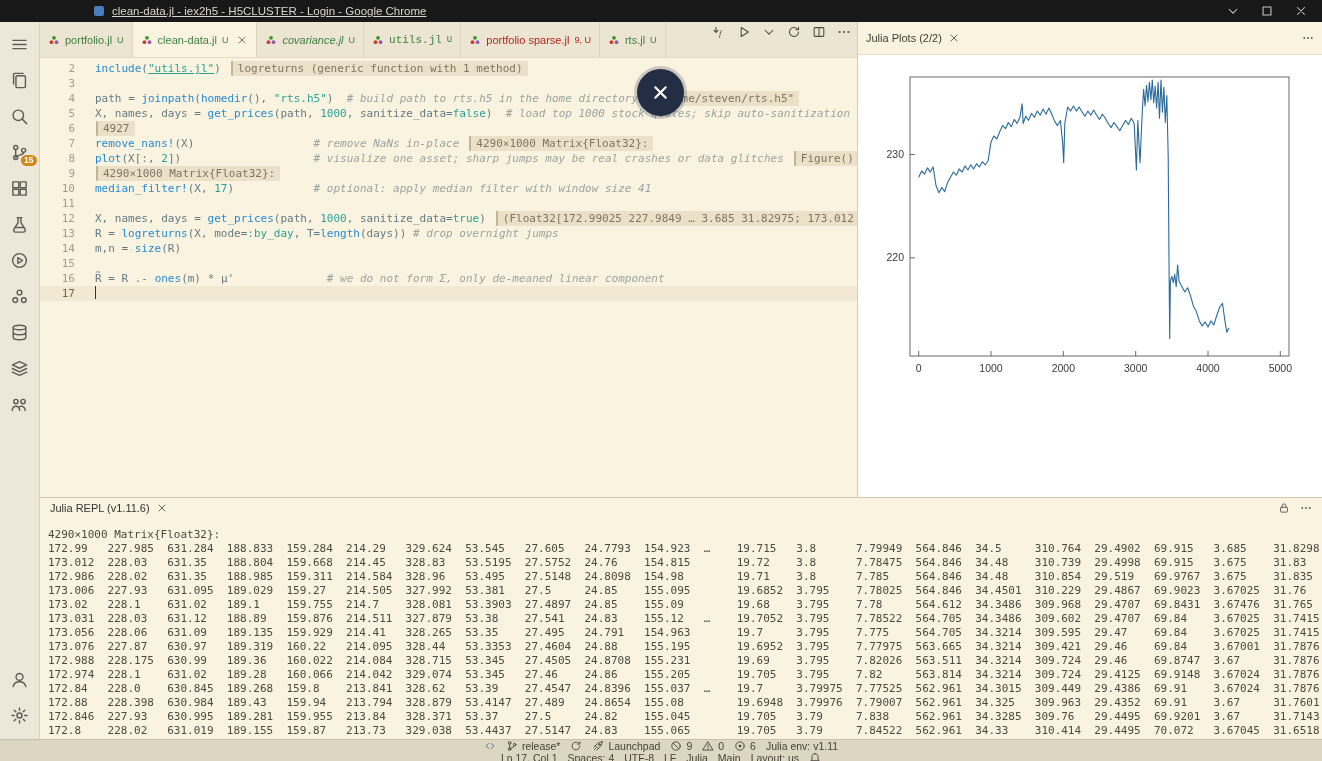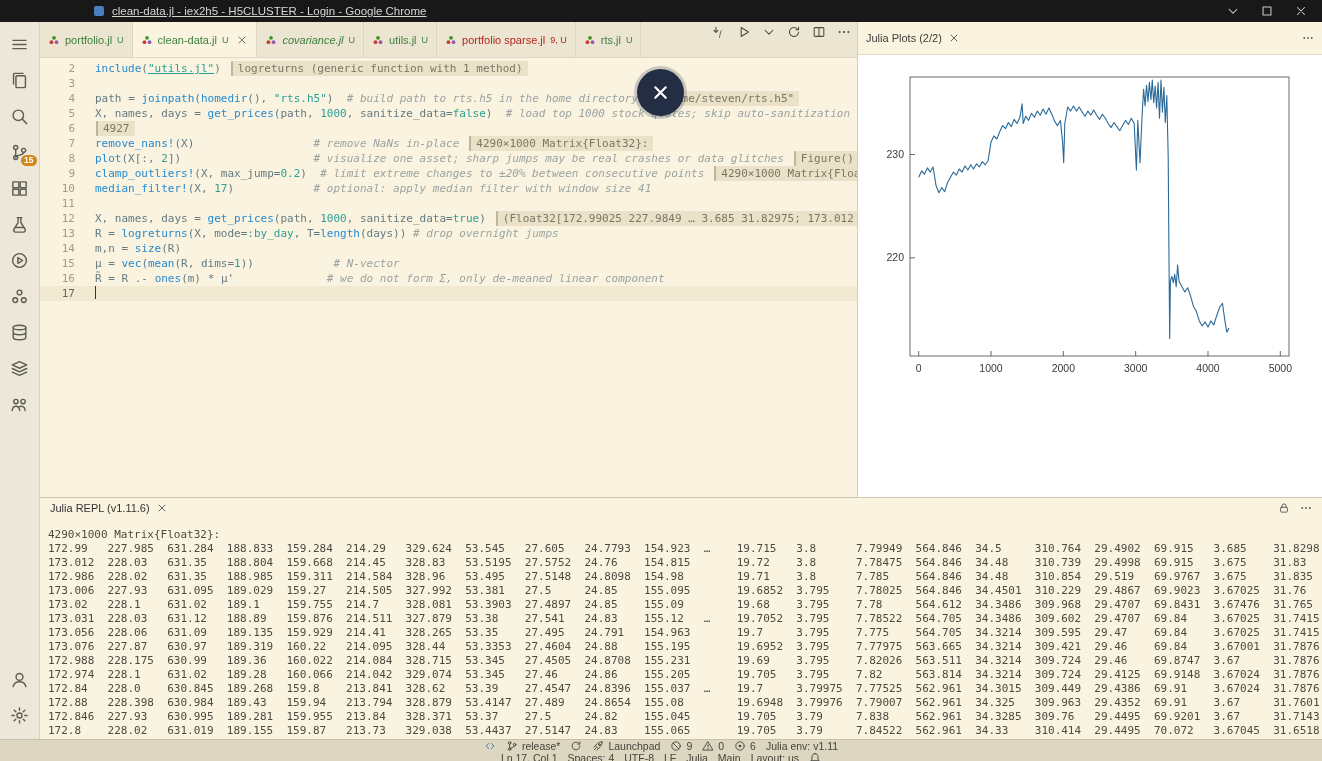--- a/index.html
+++ b/index.html
@@ -282,21 +282,21 @@
                 <span class="icon">
                   <svg viewBox="0 0 16 16" style="stroke:none">
                     <circle cx="8" cy="5" r="2.5" style="fill:#389826;stroke:none"></circle>
                     <circle cx="4.6" cy="10.9" r="2.5" style="fill:#cb3c33;stroke:none"></circle>
                     <circle cx="11.4" cy="10.9" r="2.5" style="fill:#9558b2;stroke:none"></circle>
                   </svg>
                 </span>
                 <span class="tab-label">covariance.jl</span>
                 <span class="tab-badge">U</span>
               </div>
-              <div class="tab" style="color: rgb(63, 128, 64);">
+              <div class="tab" style="color: rgb(63, 128, 64); font-family: Liberation Mono, monospace;">
                 <span class="icon">
                   <svg viewBox="0 0 16 16" style="stroke:none">
                     <circle cx="8" cy="5" r="2.5" style="fill:#389826;stroke:none"></circle>
                     <circle cx="4.6" cy="10.9" r="2.5" style="fill:#cb3c33;stroke:none"></circle>
                     <circle cx="11.4" cy="10.9" r="2.5" style="fill:#9558b2;stroke:none"></circle>
                   </svg>
                 </span>
                 <span class="tab-label">utils.jl</span>
                 <span class="tab-badge">U</span>
               </div>
@@ -360,27 +360,27 @@
               </div>
           </div>
           <div class="editor" id="editor">
               <div class="eline"><span class="ln">2</span><span class="code"><span class="s-fn">include</span><span class="s-v">(</span><span class="s-strU">"utils.jl"</span><span class="s-v">)</span></span><span class="result">logreturns (generic function with 1 method)</span></div>
               <div class="eline"><span class="ln">3</span><span class="code"></span></div>
               <div class="eline"><span class="ln">4</span><span class="code"><span class="s-v">path </span><span class="s-op">= </span><span class="s-fn">joinpath</span><span class="s-v">(</span><span class="s-fn">homedir</span><span class="s-v">(), </span><span class="s-str">"rts.h5"</span><span class="s-v">)</span><span class="s-cm">  # build path to rts.h5 in the home directory</span></span><span class="result">"/home/steven/rts.h5"</span></div>
               <div class="eline"><span class="ln">5</span><span class="code"><span class="s-v">X, names, days </span><span class="s-op">= </span><span class="s-fn">get_prices</span><span class="s-v">(path, </span><span class="s-num">1000</span><span class="s-v">, sanitize_data</span><span class="s-op">=</span><span class="s-num">false</span><span class="s-v">)</span><span class="s-cm">  # load top 1000 stock quotes; skip auto-sanitization</span></span></div>
               <div class="eline"><span class="ln">6</span><span class="result">4927</span></div>
               <div class="eline"><span class="ln">7</span><span class="code"><span class="s-fn">remove_nans!</span><span class="s-v">(X)</span><span class="s-cm">                  # remove NaNs in-place</span></span><span class="result">4290×1000 Matrix{Float32}:</span></div>
               <div class="eline"><span class="ln">8</span><span class="code"><span class="s-fn">plot</span><span class="s-v">(X[:, </span><span class="s-num">2</span><span class="s-v">])</span><span class="s-cm">                    # visualize one asset; sharp jumps may be real crashes or data glitches</span></span><span class="result">Figure()</span></div>
-              <div class="eline"><span class="ln">9</span><span class="code"><span class="s-fn">clamp_outliers!</span><span class="s-v">(X, max_jump</span><span class="s-op">=</span><span class="s-num">0.2</span><span class="s-v">)</span><span class="s-cm">  # limit extreme changes to ±20% between consecutive points</span></span><span class="result">4290×1000 Matrix{Float32}:</span></div>
+              <div class="eline"><span class="ln">9</span><span class="result">4290×1000 Matrix{Float32}:</span></div>
               <div class="eline"><span class="ln">10</span><span class="code"><span class="s-fn">median_filter!</span><span class="s-v">(X, </span><span class="s-num">17</span><span class="s-v">)</span><span class="s-cm">            # optional: apply median filter with window size 41</span></span></div>
               <div class="eline"><span class="ln">11</span><span class="code"></span></div>
               <div class="eline"><span class="ln">12</span><span class="code"><span class="s-v">X, names, days </span><span class="s-op">= </span><span class="s-fn">get_prices</span><span class="s-v">(path, </span><span class="s-num">1000</span><span class="s-v">, sanitize_data</span><span class="s-op">=</span><span class="s-num">true</span><span class="s-v">)</span></span><span class="result">(Float32[172.99025 227.9849 … 3.685 31.82975; 173.012 228.03 …</span></div>
               <div class="eline"><span class="ln">13</span><span class="code"><span class="s-v">R </span><span class="s-op">= </span><span class="s-fn">logreturns</span><span class="s-v">(X, mode</span><span class="s-op">=</span><span class="s-sym">:by_day</span><span class="s-v">, T</span><span class="s-op">=</span><span class="s-fn">length</span><span class="s-v">(days)) </span><span class="s-cm"># drop overnight jumps</span></span></div>
               <div class="eline"><span class="ln">14</span><span class="code"><span class="s-v">m,n </span><span class="s-op">= </span><span class="s-fn">size</span><span class="s-v">(R)</span></span></div>
-              <div class="eline"><span class="ln">15</span><span class="code"><span class="s-v">μ </span><span class="s-op">= </span><span class="s-fn">vec</span><span class="s-v">(</span><span class="s-fn">mean</span><span class="s-v">(R, dims</span><span class="s-op">=</span><span class="s-num">1</span><span class="s-v">))</span><span class="s-cm">            # N-vector</span></span></div>
+              <div class="eline"><span class="ln">15</span></div>
               <div class="eline"><span class="ln">16</span><span class="code"><span class="s-v">R̃ </span><span class="s-op">= </span><span class="s-v">R </span><span class="s-op">.- </span><span class="s-fn">ones</span><span class="s-v">(m) </span><span class="s-op">* </span><span class="s-v">μ'</span><span class="s-cm">              # we do not form Σ, only de-meaned linear component</span></span></div>
               <div class="eline current"><span class="ln">17</span><span class="code"><span class="cursor-caret"></span></span></div>
             </div>
         </div>
 
         <div class="plots-col">
           <div class="plots-header">
             <span>Julia Plots (2/2)</span>
             <span class="icon" id="plots-close">
                 <svg viewBox="0 0 16 16">

